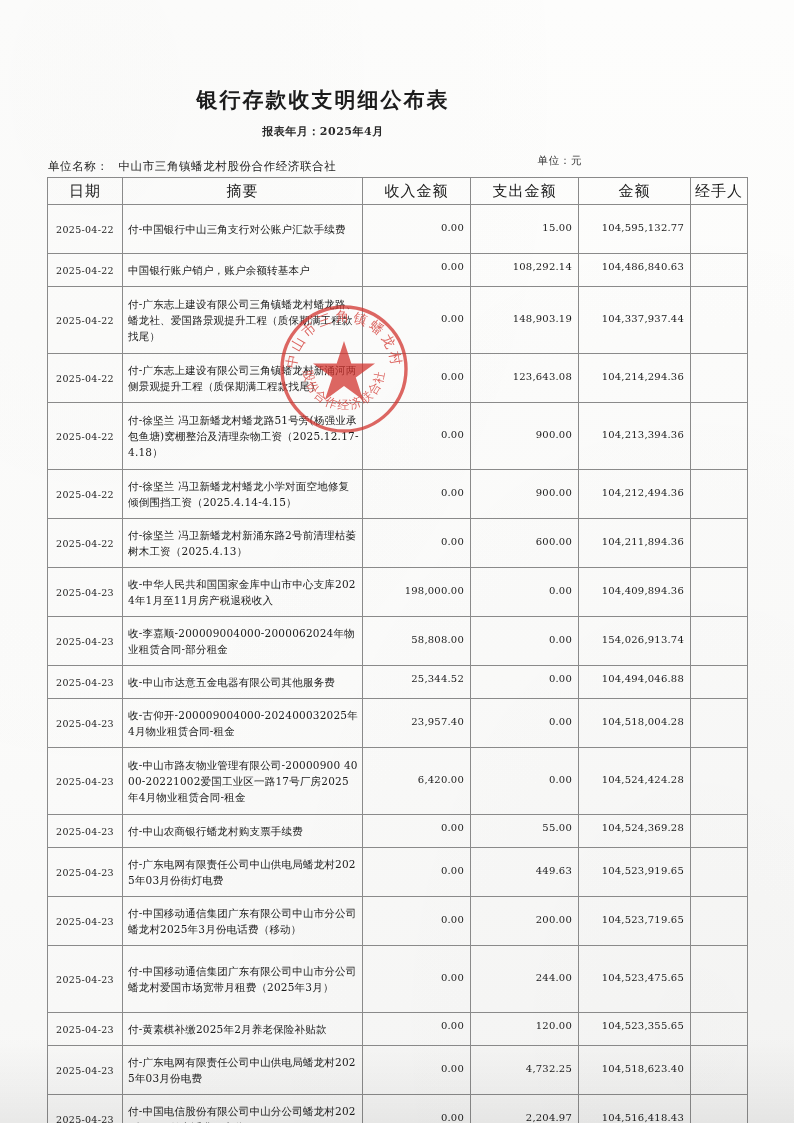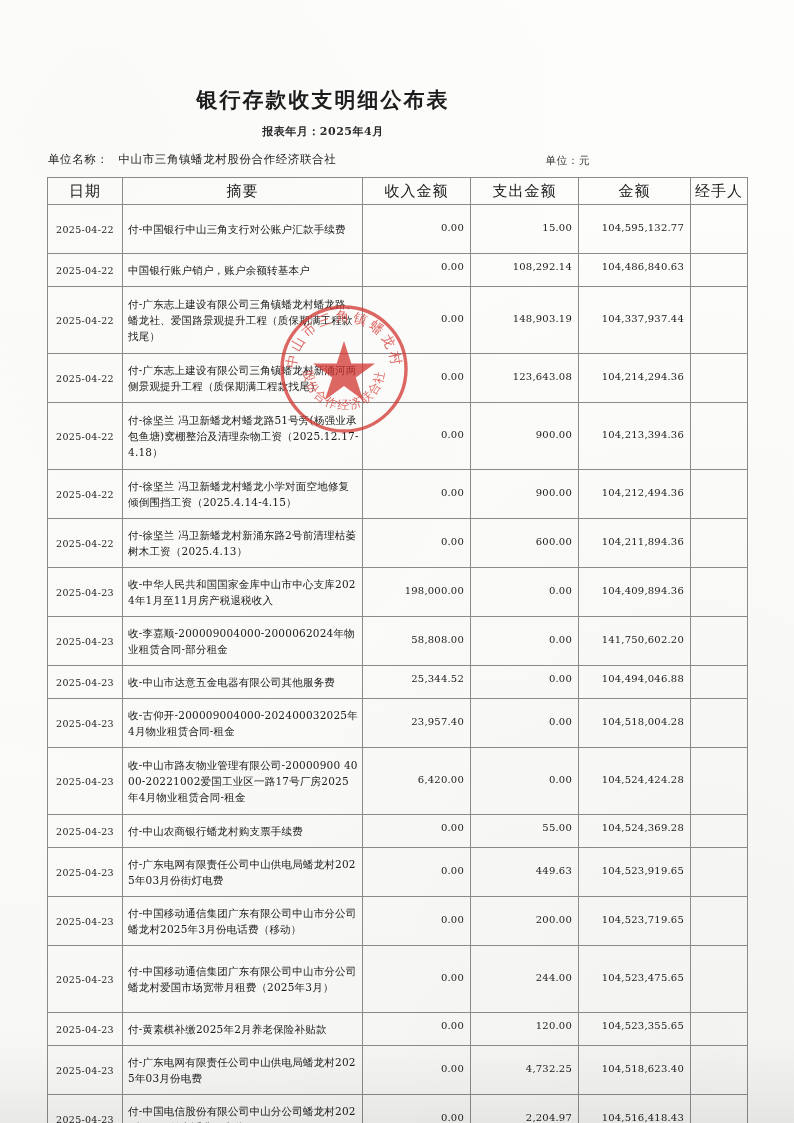--- a/index.html
+++ b/index.html
@@ -67,31 +67,31 @@
   }
 
   .meta-row {
     position: relative;
     margin-top: 13px;
     height: 20px;
   }
   .unit-name {
     position: absolute;
     left: 48px;
-    top: 0;
+    top: 7px;
     font-family: Liberation Serif, serif;
     font-size: 11.5px;
     color: #1f1f1f;
     letter-spacing: 0.6px;
     white-space: nowrap;
   }
   .unit-name .lbl { margin-right: 10px; }
   .unit-measure {
     position: absolute;
-    right: 56px;
+    right: 64px;
     top: 2px;
     font-family: "DejaVu Serif", "Liberation Serif", serif;
     font-size: 10.5px;
     color: #333;
     letter-spacing: 0.6px;
   }
 
   
   table.ledger {
     position: absolute;
@@ -267,21 +267,21 @@
               <td class="c-num">198,000.00</td>
               <td class="c-num">0.00</td>
               <td class="c-num">104,409,894.36</td>
               <td class="c-by"></td>
             </tr>
             <tr class="r2">
               <td class="c-date">2025-04-23</td>
               <td class="c-desc">收-李嘉顺-200009004000-2000062024年物业租赁合同-部分租金</td>
               <td class="c-num">58,808.00</td>
               <td class="c-num">0.00</td>
-              <td class="c-num">141,750,602.20</td>
+              <td class="c-num">154,026,913.74</td>
               <td class="c-by"></td>
             </tr>
             <tr class="r1">
               <td class="c-date">2025-04-23</td>
               <td class="c-desc">收-中山市达意五金电器有限公司其他服务费</td>
               <td class="c-num">25,344.52</td>
               <td class="c-num">0.00</td>
               <td class="c-num">104,494,046.88</td>
               <td class="c-by"></td>
             </tr>

